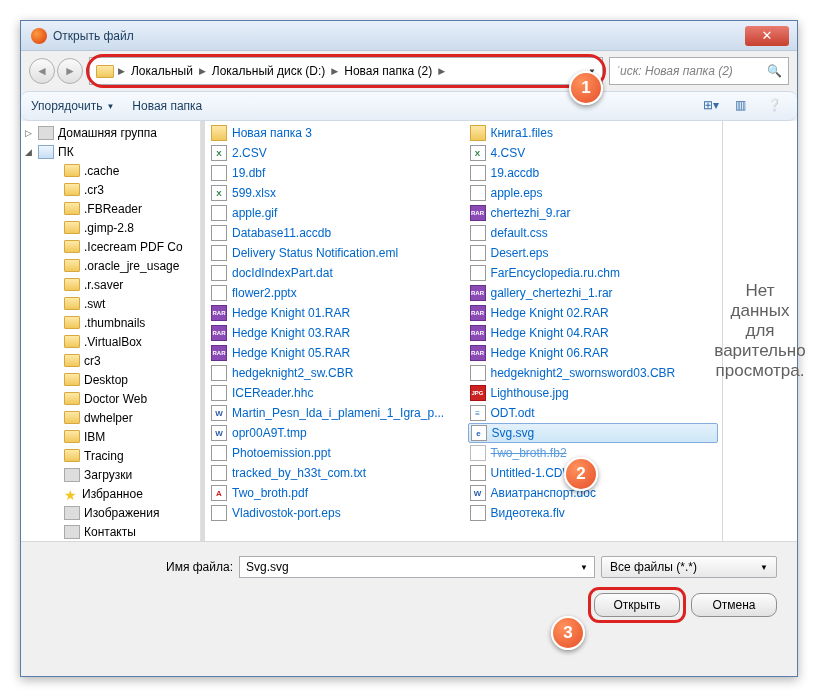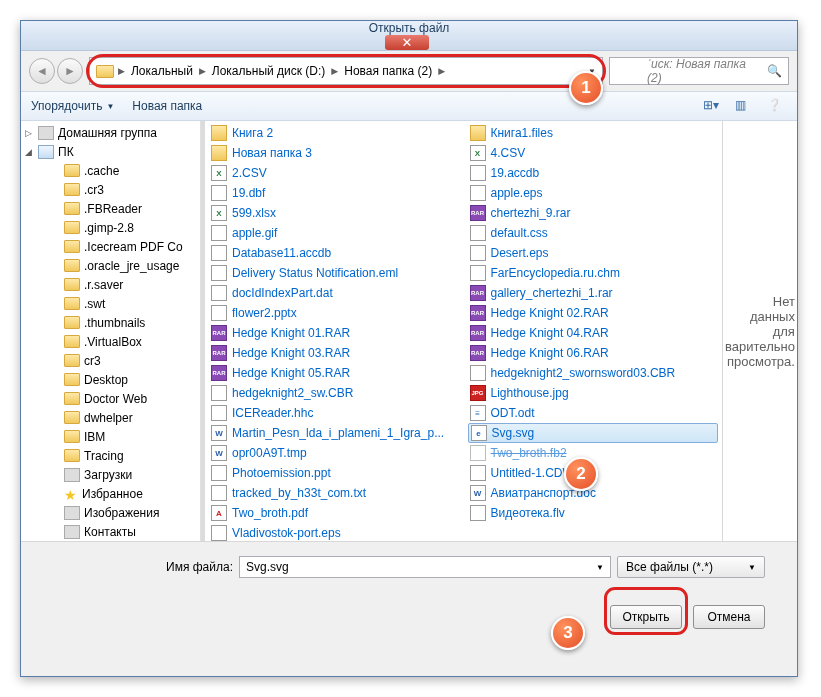--- a/index.html
+++ b/index.html
@@ -1,38 +1,38 @@
 <!DOCTYPE html>
 <html><head>
 <meta charset="utf-8">
 <style>
 * { box-sizing: border-box; margin: 0; padding: 0; font-family: "Segoe UI", Tahoma, sans-serif; font-size: 12px; }
 body { background: #fff; width: 821px; height: 697px; position: relative; }
 
 .dialog { position: absolute; left: 20px; top: 20px; width: 778px; height: 657px; background: #f0f0f0; border: 1px solid #5a7ca8; box-shadow: 0 3px 10px rgba(0,0,0,.3); }
-.titlebar { height: 30px; background: linear-gradient(180deg,#e8f0fb,#cddcec); display: flex; align-items: center; padding: 0 4px; border-bottom: 1px solid #b8c8dc; flex-direction: column; }
+.titlebar { height: 30px; background: linear-gradient(180deg,#e8f0fb,#cddcec); display: flex; align-items: center; padding: 0 4px; border-bottom: 1px solid #b8c8dc; }
 .titlebar .ff-icon { width: 16px; height: 16px; border-radius: 50%; background: radial-gradient(circle at 35% 35%,#ff9a3c,#d83810); margin: 0 6px; }
 .titlebar .title { color: #1a3b5d; }
 .titlebar .spacer { flex: 1; }
 .close-btn { width: 44px; height: 20px; background: linear-gradient(180deg,#e87b6f,#c74030); color: #fff; border-radius: 3px; display: flex; align-items: center; justify-content: center; font-size: 13px; margin-right: 4px; cursor: pointer; }
 
 .nav-row { height: 40px; display: flex; align-items: center; padding: 4px 8px; gap: 6px; }
 .nav-arrows { display: flex; gap: 2px; }
 .nav-arrow { width: 26px; height: 26px; border-radius: 50%; background: linear-gradient(180deg,#fafafa,#e0e0e0); border: 1px solid #b0b0b0; display: flex; align-items: center; justify-content: center; color: #888; }
 .breadcrumb-wrap { flex: 1; position: relative; }
 .breadcrumb { height: 28px; background: #fff; border: 1px solid #abadb3; display: flex; align-items: center; padding: 0 6px; gap: 4px; }
 .breadcrumb .sep { color: #606060; font-size: 9px; }
 .bc-seg { color: #000; padding: 0 2px; }
 .bc-drop { font-size: 8px; color: #404040; margin-left: auto; }
 .annot-red-border { outline: 3px solid #d22; border-radius: 14px; }
 .search-box { width: 180px; height: 28px; background: #fff; border: 1px solid #abadb3; display: flex; align-items: center; padding: 0 6px; gap: 6px; }
-.search-box .ph { color: #808080; font-style: italic; margin-left: 31px; }
+.search-box .ph { color: #808080; font-style: italic; }
 .search-box .mag { color: #3a6ea5; margin-left: auto; }
 
-.toolbar { height: 30px; background: linear-gradient(180deg,#f7fbff,#e6eef7); border-top: 1px solid #d0dae6; border-bottom: 1px solid #d0dae6; display: flex; align-items: center; padding: 0 10px; gap: 18px; }
+.toolbar { height: 30px; background: linear-gradient(180deg,#f7fbff,#e6eef7); border-top: 1px solid #d0dae6; border-bottom: 1px solid #d0dae6; display: flex; align-items: center; padding: 0 10px; gap: 18px; border-radius: 8px; }
 .tb-text { color: #1a3b5d; display: flex; align-items: center; gap: 4px; }
 .tb-dd { font-size: 8px; color: #1a3b5d; }
 .tb-right { margin-left: auto; display: flex; gap: 12px; align-items: center; }
 .tb-icon { width: 20px; height: 16px; color: #3a6ea5; }
 
 .body-row { display: flex; height: 420px; background: #fff; }
 .tree { width: 180px; overflow: hidden; border-right: 1px solid #e0e0e0; padding: 2px 0; }
 .tree-scroll { width: 4px; background: #dcdcdc; }
 .tree-item { display: flex; align-items: center; height: 19px; gap: 4px; padding-left: 4px; color: #000; white-space: nowrap; }
 .tree-item.lvl1 { padding-left: 30px; }
@@ -49,31 +49,31 @@
 .file-ico { width: 16px; height: 16px; flex-shrink: 0; border: 1px solid #999; background: #fff; display: flex; align-items: center; justify-content: center; font-size: 8px; color: #666; font-weight: bold; }
 .fi-folder { background: linear-gradient(180deg,#ffe9a8,#f0c85c); border-color: #d6a83e; }
 .fi-xls { color: #2a7e3e; }
 .fi-rar { background: #8b4bb5; color: #fff; border-color: #6a3090; font-size: 6px; }
 .fi-pdf { color: #c22; }
 .fi-jpg { background: #c22; color: #fff; border-color: #a11; font-size: 6px; }
 .fi-ie { color: #2060c0; }
 .fi-doc { color: #2a5ca8; }
 .fi-odt { color: #2871bd; }
 
-.preview-pane { width: 74px; display: flex; align-items: center; justify-content: center; text-align: right; color: #606060; font-size: 13px; padding: 4px; }
-
-.bottom { padding: 14px 32px 14px 16px; background: #f0f0f0; border-top: 1px solid #d8d8d8; }
+.preview-pane { width: 74px; display: flex; align-items: center; justify-content: center; text-align: center; color: #606060; font-size: 17px; padding: 4px; }
+
+.bottom { padding: 14px 20px 14px 16px; background: #f0f0f0; border-top: 1px solid #d8d8d8; }
 .fname-row { display: flex; align-items: center; gap: 6px; margin-bottom: 12px; }
 .fname-label { width: 196px; text-align: right; color: #000; }
 .fname-combo { flex: 1; height: 22px; background: #fff; border: 1px solid #abadb3; display: flex; align-items: center; padding: 0 6px; }
 .fname-combo .dd { margin-left: auto; font-size: 8px; }
-.filter-combo { width: 148px; height: 22px; background: linear-gradient(180deg,#fdfdfd,#e8e8e8); border: 1px solid #abadb3; display: flex; align-items: center; padding: 0 8px; border-radius: 2px; }
+.filter-combo { width: 176px; height: 22px; background: linear-gradient(180deg,#fdfdfd,#e8e8e8); border: 1px solid #abadb3; display: flex; align-items: center; padding: 0 8px; border-radius: 2px; }
 .filter-combo .dd { margin-left: auto; font-size: 8px; }
 .btn-row { display: flex; justify-content: flex-end; gap: 8px; align-items: center; position: relative; }
-.dlg-btn { width: 72px; height: 24px; background: linear-gradient(180deg,#fdfdfd,#e2e2e2); border: 1px solid #8e8f8f; border-radius: 3px; display: flex; align-items: center; justify-content: center; color: #000; cursor: pointer; margin-top: 12px; }
+.dlg-btn { width: 86px; height: 24px; background: linear-gradient(180deg,#fdfdfd,#e2e2e2); border: 1px solid #8e8f8f; border-radius: 9px; display: flex; align-items: center; justify-content: center; color: #000; cursor: pointer; }
 .open-btn-wrap { padding: 3px; outline: 3px solid #d22; border-radius: 8px; }
 
 .num-badge { position: absolute; width: 34px; height: 34px; border-radius: 50%; background: radial-gradient(circle at 35% 30%,#ff915c,#e5502a); border: 2px solid #fff; box-shadow: 0 2px 5px rgba(0,0,0,.4); color: #fff; display: flex; align-items: center; justify-content: center; font-size: 17px; font-weight: bold; z-index: 50; }
 </style>
 </head>
 <body>
 
 <div class="dialog">
 
   <div class="titlebar">
@@ -231,24 +231,20 @@
           <span class="tri"></span>
           <span class="other-ico"></span>
           <span>Контакты</span>
         </div>
       </div>
     <div class="tree-scroll"></div>
     <div class="file-area">
       <div class="file-col" id="fcol1">
           <div class="file-item">
             <span class="file-ico fi-folder"></span>
-            <span>Книга 2</span>
-          </div>
-          <div class="file-item">
-            <span class="file-ico fi-folder"></span>
             <span>Новая папка 3</span>
           </div>
           <div class="file-item">
             <span class="file-ico fi-xls">X</span>
             <span>2.CSV</span>
           </div>
           <div class="file-item">
             <span class="file-ico"></span>
             <span>19.dbf</span>
           </div>

